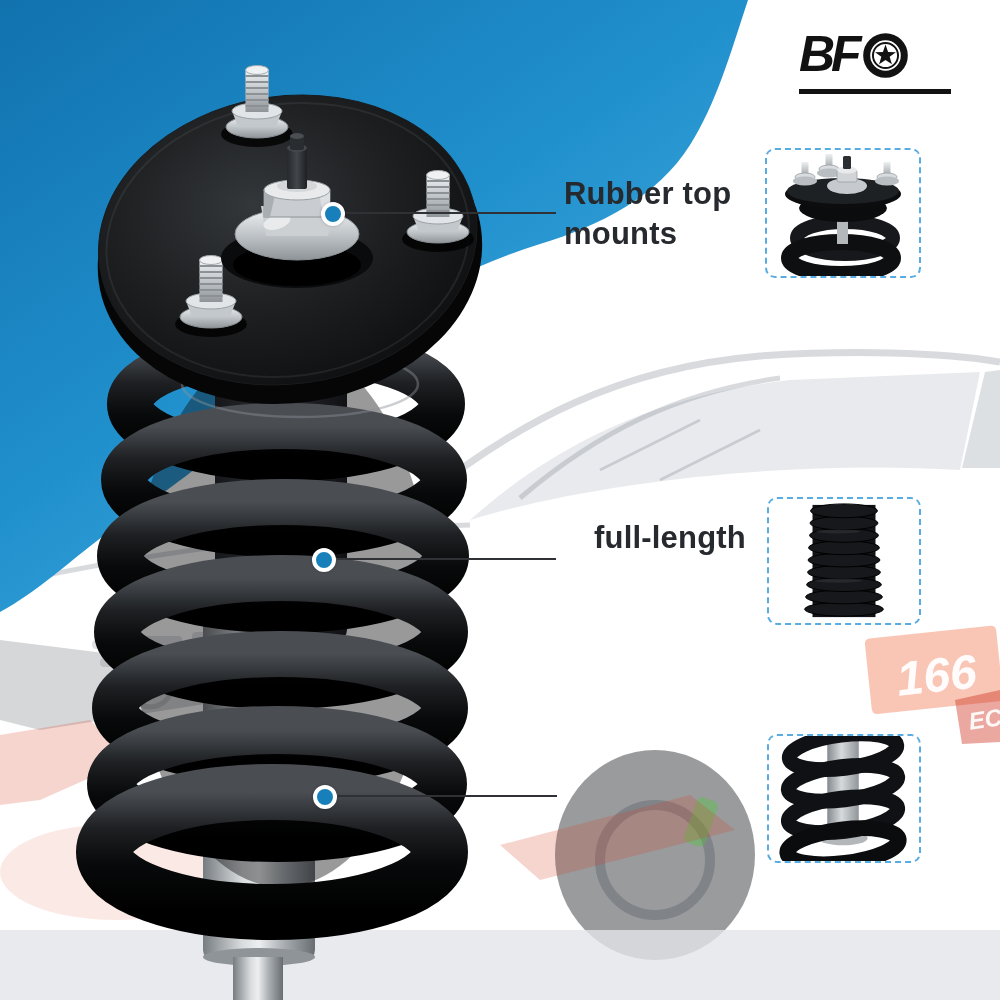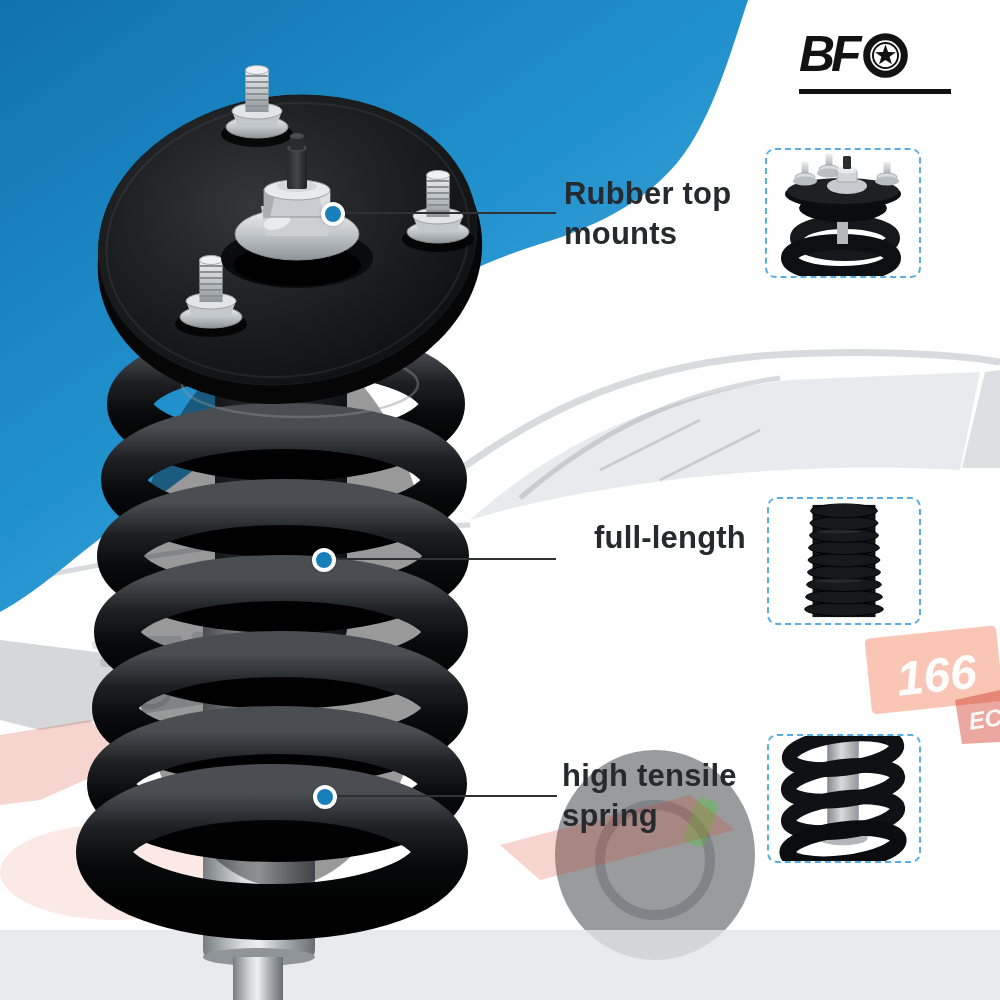--- a/index.html
+++ b/index.html
@@ -188,24 +188,20 @@
   </div>
 
   <div class="dot" style="left:312px;top:548px;"></div>
   <div class="cline" style="left:337px;top:558px;width:219px;"></div>
   <div class="label" style="left:562px;top:518px;margin-left:32px;">
     <span>full-length</span>
   </div>
 
   <div class="dot" style="left:313px;top:785px;"></div>
   <div class="cline" style="left:338px;top:795px;width:219px;"></div>
-  <div class="label" style="left:562px;top:756px;">
-    <span>high tensile</span>
-    <span>spring</span>
-  </div>
 
   <div class="logo">
     <div class="logo-row">
       <span class="bf">BF</span>
       <svg class="tire" viewBox="0 0 60 60">
         <circle cx="30" cy="30" r="24" fill="none" stroke="#121212" stroke-width="9"></circle>
         <circle cx="30" cy="30" r="16" fill="none" stroke="#121212" stroke-width="2.5"></circle>
         <polygon fill="#121212" points="30,16 33.3,25.5 43.3,25.7 35.3,31.7 38.2,41.3 30,35.6 21.8,41.3 24.7,31.7 16.7,25.7 26.7,25.5"></polygon>
       </svg>
     </div>

